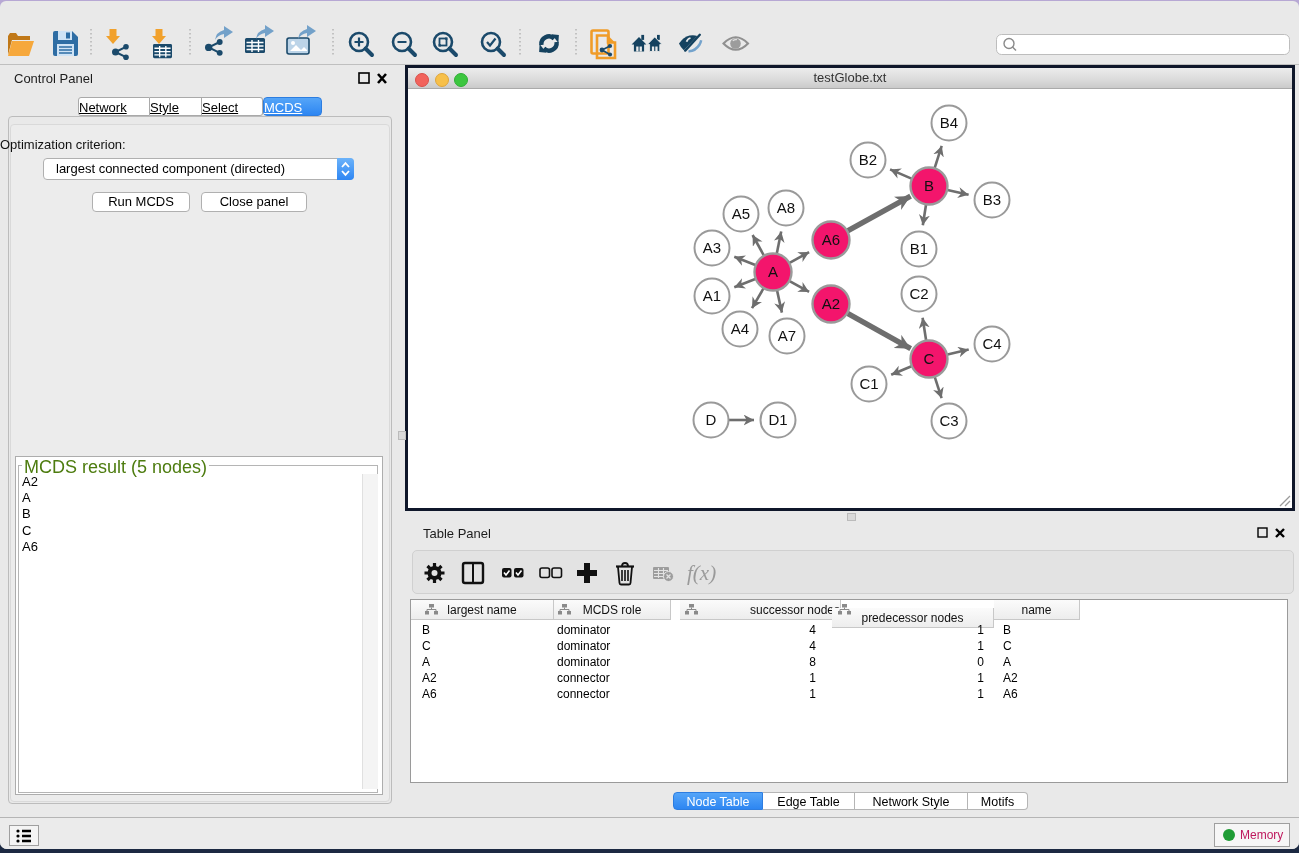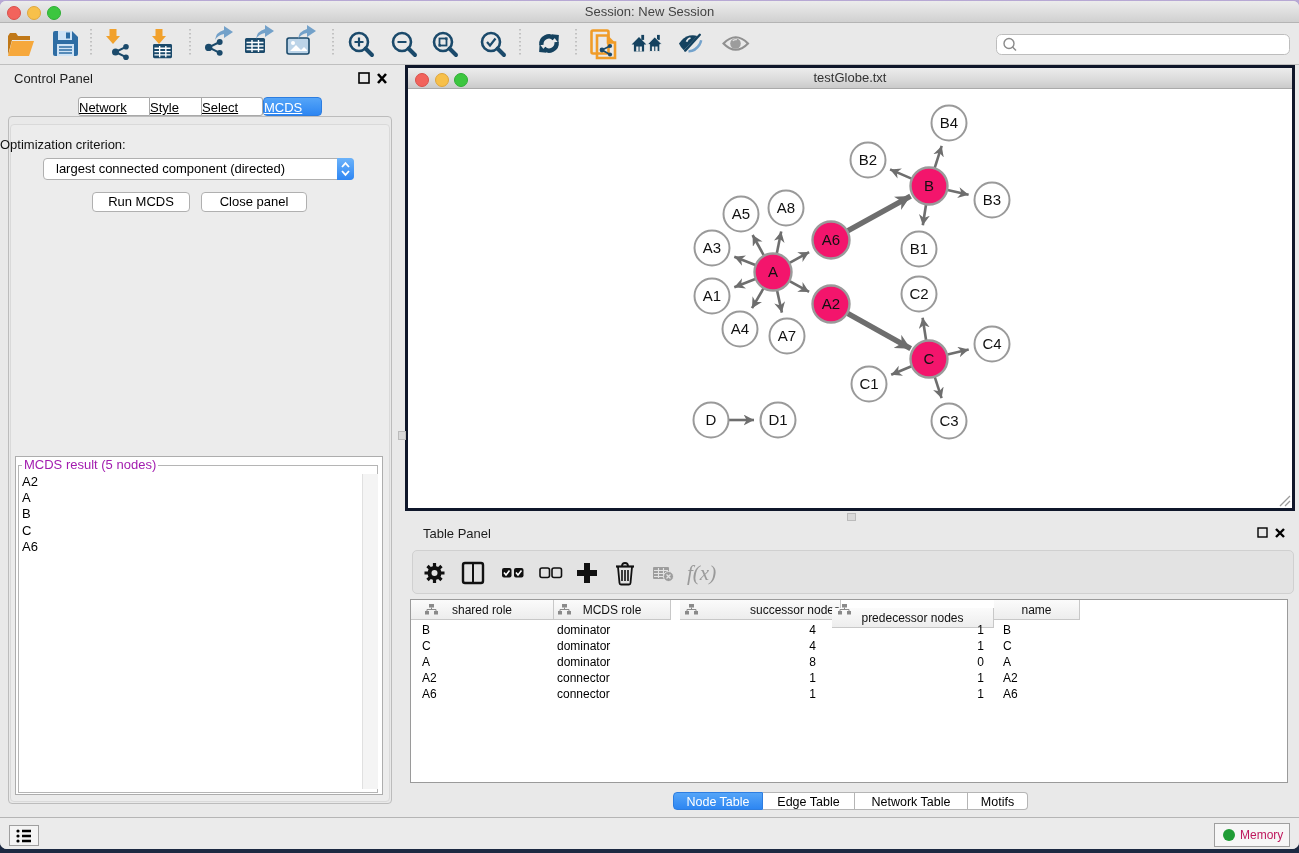--- a/index.html
+++ b/index.html
@@ -28,21 +28,21 @@
   #optlabel{left:0px;top:136px;width:398px;text-align:left;font-size:13px;color:#111;}
   #dropdown{left:43px;top:157px;width:311px;height:22px;background:#fff;border:1px solid #b0b0b0;
        border-radius:4px;box-sizing:border-box;}
   #dropdown .dtext{position:absolute;left:12px;top:0;font-size:13px;color:#000;line-height:20px;}
   #stepper{position:absolute;right:-1px;top:-1px;width:17px;height:22px;border-radius:0 4px 4px 0;
        background:linear-gradient(#6cb3fa,#2e86f3);}
   .btn{position:absolute;top:191px;height:18px;background:#fff;border:1px solid #b0b0b0;border-radius:4px;
        font-size:13px;color:#000;text-align:center;line-height:17px;}
   #resultbox{left:15px;top:455px;width:366px;height:337px;background:#fff;border:1px solid #adadad;}
   #fieldset{position:absolute;left:2px;top:8px;width:358px;height:326px;border:1px solid #b5b5b5;}
-  #fieldlabel{position:absolute;left:6px;top:0px;background:#fff;padding:0 2px;font-size:13px;color:#a21caf;}
+  #fieldlabel{position:absolute;left:6px;top:0px;background:#fff;padding:0 2px;font-size:18px;color:#4d7c0f;}
   #mcdslist{position:absolute;left:6px;top:17px;font-size:13px;color:#000;line-height:16.2px;}
   #rscroll{position:absolute;right:4px;top:17px;width:15px;height:315px;background:#f4f4f4;border-left:1px solid #e0e0e0;}
   
   #net{left:405px;top:64px;width:890px;height:446px;background:#fff;border:3px solid #0f172a;
        box-sizing:border-box;border-radius:0;}
   #net-title{position:absolute;left:0;top:0;width:100%;height:20px;
        background:linear-gradient(#ececec,#dadada 60%,#cacaca);border-bottom:1px solid #aaa;}
   #net-title .title{width:100%;text-align:center;font-size:13px;color:#333;line-height:20px;}
   
   #tp-title{left:423px;top:525px;font-size:13px;color:#1c1c1c;}
@@ -59,26 +59,20 @@
   
   #statusbar{left:0;top:816px;width:1299px;height:32px;background:#ebebeb;border-top:1px solid #b5b5b5;}
   #listbtn{position:absolute;left:9px;top:7px;width:28px;height:19px;background:#f4f4f4;border:1px solid #9f9f9f;}
   #membtn{position:absolute;left:1214px;top:5px;width:74px;height:22px;background:#f6f6f6;border:1px solid #9f9f9f;
       font-size:12px;color:#be185d;line-height:22px;}
 </style>
 </head>
 <body>
 <div class="abs" id="topdesk"></div>
 <div class="abs" id="window">
-  <div class="abs" id="titlebar">
-    <div class="light" style="left:7px;background:#f2635c;border:0.5px solid #d9504a;"></div>
-    <div class="light" style="left:27px;background:#f7c04a;border:0.5px solid #dfa63c;"></div>
-    <div class="light" style="left:47px;background:#3cc63f;border:0.5px solid #2fae35;"></div>
-    <div class="title">Session: New Session</div>
-  </div>
   <div class="abs" id="toolbar">
     <svg width="1299" height="41" style="position:absolute;left:0;top:0">
 <line x1="91" y1="6" x2="91" y2="34" stroke="#9a9a9a" stroke-width="1" stroke-dasharray="1.5,2.5"></line>
 <line x1="190" y1="6" x2="190" y2="34" stroke="#9a9a9a" stroke-width="1" stroke-dasharray="1.5,2.5"></line>
 <line x1="333" y1="6" x2="333" y2="34" stroke="#9a9a9a" stroke-width="1" stroke-dasharray="1.5,2.5"></line>
 <line x1="520" y1="6" x2="520" y2="34" stroke="#9a9a9a" stroke-width="1" stroke-dasharray="1.5,2.5"></line>
 <line x1="576" y1="6" x2="576" y2="34" stroke="#9a9a9a" stroke-width="1" stroke-dasharray="1.5,2.5"></line>
 <g transform="translate(6,7)">
 <path d="M2 6 L2 25 L6 10 L24 10 L24 6 L12 6 L10 3 L4 3 Z" fill="#c07818"></path>
 <path d="M6 11 L28 11 L23 26 L2 26 Z" fill="#f6a83c"></path>
@@ -347,21 +341,21 @@
 <g transform="translate(240,15)" opacity="0.95">
 <rect x="0" y="1" width="16" height="12" rx="1" fill="#9a9a9a"></rect>
 <path d="M1 4.5 H15 M1 7.5 H15 M1 10.5 H15 M5.5 2 V12 M10.5 2 V12" stroke="#e3e3e3" stroke-width="1.1"></path>
 <circle cx="15.5" cy="10.5" r="5" fill="#9a9a9a" stroke="#e3e3e3" stroke-width="1"></circle>
 <path d="M13.5 8.5 L17.5 12.5 M17.5 8.5 L13.5 12.5" stroke="#e3e3e3" stroke-width="1.3"></path>
 </g>
 <text x="274" y="29" font-family="Liberation Serif,serif" font-style="italic" font-size="21" fill="#9a9a9a">f(x)</text>
 </svg>
   </div>
   <div class="abs" id="tablebox">
-    <div class="th" style="left:0px;width:143px;">shared role</div>
+    <div class="th" style="left:0px;width:143px;">largest name</div>
 <div class="th" style="left:143px;width:117px;">MCDS role</div>
 <div class="th" style="left:269px;width:161px;text-align:right;">successor nodes</div>
 <div class="th" style="left:421px;width:162px;margin-top:8px;">predecessor nodes</div>
 <div class="th" style="left:583px;width:86px;">name</div>
 <svg style="position:absolute;left:14px;top:4px" width="13" height="12">
 <rect x="4" y="0" width="5" height="3.5" fill="#8a8a8a"></rect>
 <rect x="0" y="7" width="4" height="3.5" fill="#8a8a8a"></rect>
 <rect x="9" y="7" width="4" height="3.5" fill="#8a8a8a"></rect>
 <path d="M6.5 3.5 V5.5 M2 7 V5.5 H11 V7" stroke="#8a8a8a" fill="none"></path>
 </svg>
@@ -404,21 +398,21 @@
 <div class="td" style="left:459px;top:70px;width:114px;text-align:right;">1</div>
 <div class="td" style="left:592px;top:70px;">A2</div>
 <div class="td" style="left:11px;top:86px;">A6</div>
 <div class="td" style="left:146px;top:86px;">connector</div>
 <div class="td" style="left:289px;top:86px;width:116px;text-align:right;">1</div>
 <div class="td" style="left:459px;top:86px;width:114px;text-align:right;">1</div>
 <div class="td" style="left:592px;top:86px;">A6</div>
 </div>
   <div class="seg" style="left:673px;width:90px;border-radius:4px 0 0 4px;background:linear-gradient(#55a5f8,#2d86f2);color:#fff;border-color:#2d7de0;">Node Table</div>
   <div class="seg" style="left:763px;width:92px;border-left:0;">Edge Table</div>
-  <div class="seg" style="left:855px;width:113px;border-left:0;">Network Table</div>
+  <div class="seg" style="left:855px;width:113px;border-left:0;">Network Style</div>
   <div class="seg" style="left:968px;width:60px;border-left:0;border-radius:0 4px 4px 0;">Motifs</div>
 
   <div class="abs" id="statusbar">
     <div id="listbtn">
       <svg width="28" height="20">
         <circle cx="8" cy="5" r="1.6" fill="#000"></circle>
           <circle cx="8" cy="10" r="1.6" fill="#000"></circle>
           <circle cx="8" cy="15" r="1.6" fill="#000"></circle>
         <path d="M12 5 H21 M12 10 H21 M12 15 H21" stroke="#000" stroke-width="2.6"></path>
       </svg>

